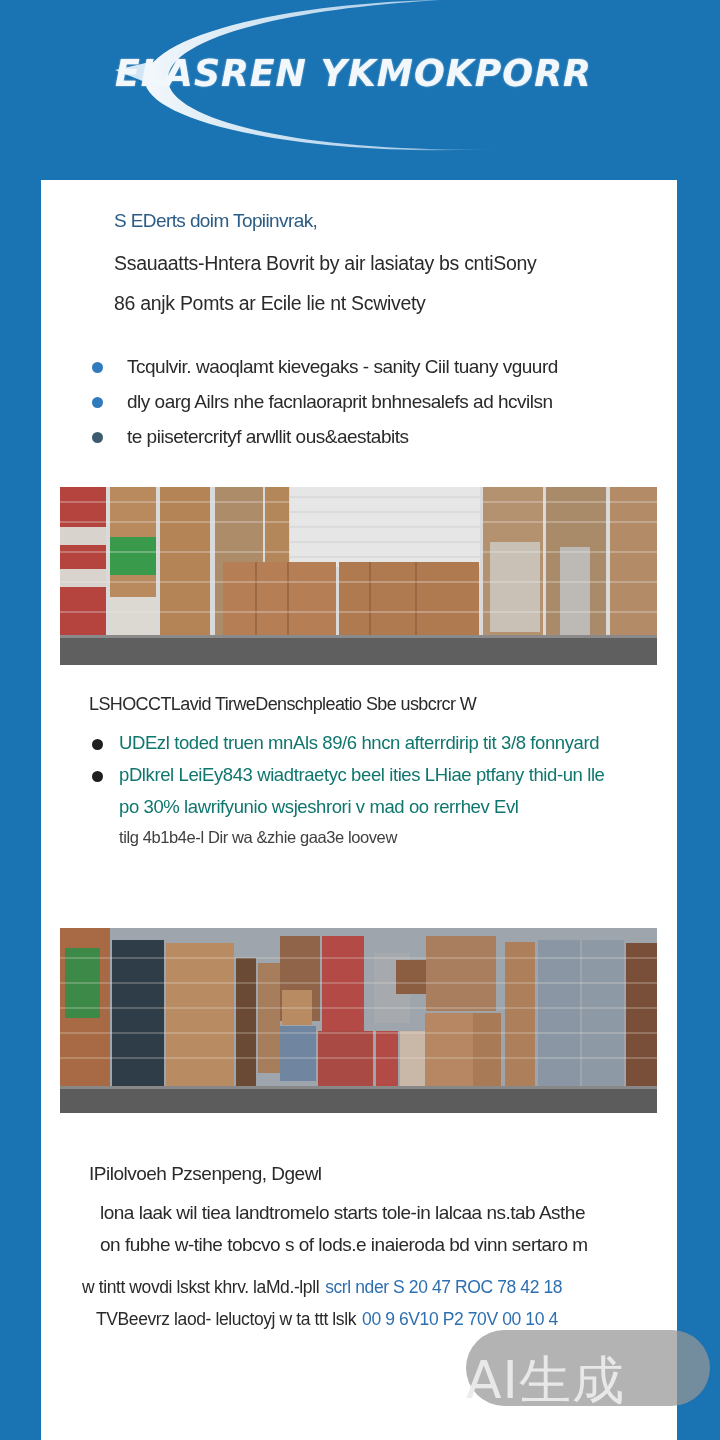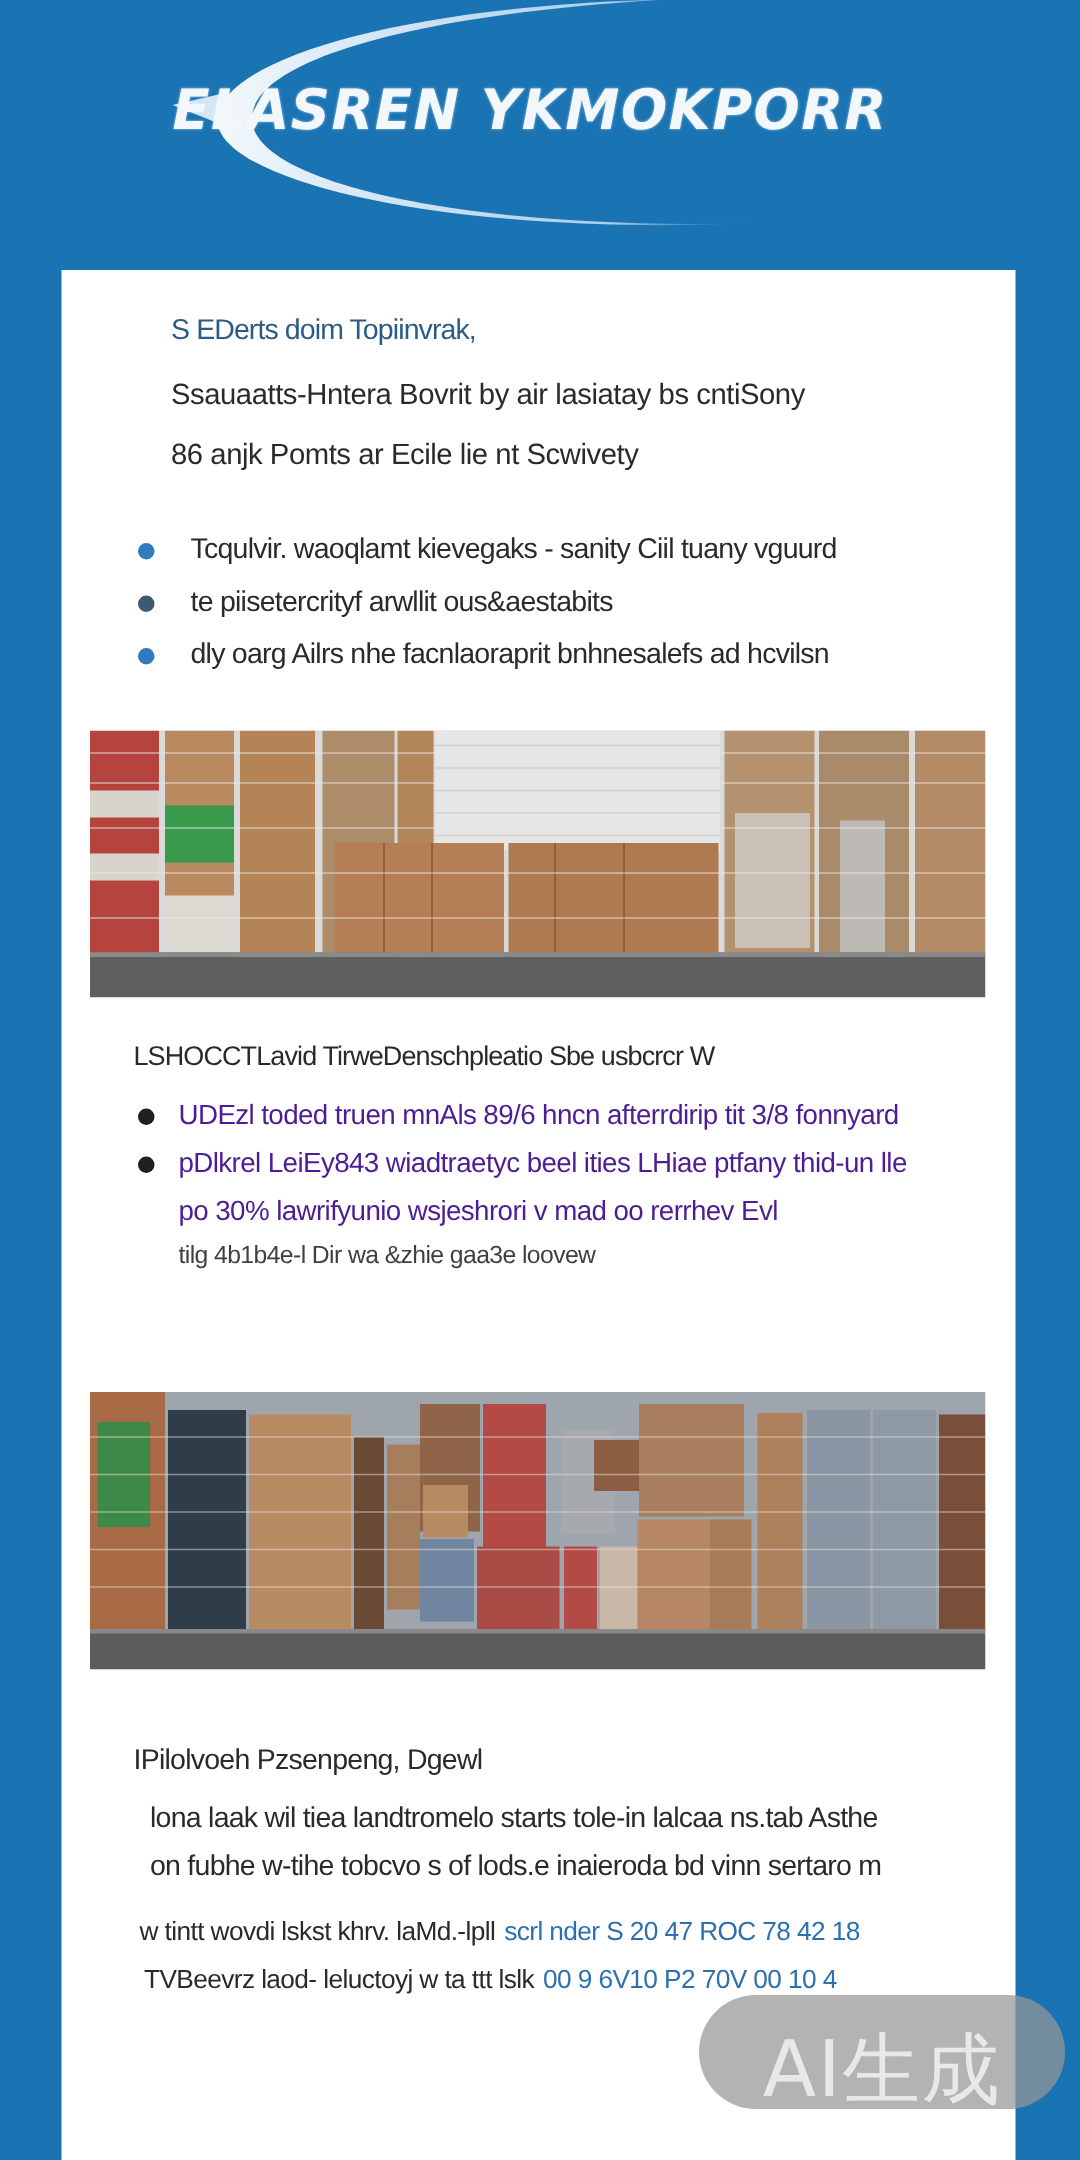--- a/index.html
+++ b/index.html
@@ -27,33 +27,33 @@
   }
   .intro-line { position:absolute; left:73px; font-size:19.5px; color:#2a2a2a; letter-spacing:-0.3px; }
   .bullets1 { position:absolute; left:48px; top:176px; width:580px; }
   .b1 { position:relative; height:35px; font-size:19px; color:#2a2a2a; padding-left:38px; letter-spacing:-0.5px; white-space:nowrap; }
   .b1 .dot { position:absolute; left:3px; top:6px; width:11px; height:11px; border-radius:50%; background:#2f7bbd; }
   .b1.dark .dot { background:#3d5a6e; }
   .photo { position:absolute; left:19px; width:597px; overflow:hidden; background:#dcdcdc; }
   .photo svg { display:block; }
   .sec2-title { position:absolute; left:48px; top:514px; font-size:18px; color:#2a2a2a; letter-spacing:-0.6px; white-space:nowrap; }
   .bullets2 { position:absolute; left:48px; top:552px; width:590px; }
-  .b2 { position:relative; font-size:18.5px; color:#4c1d95; padding-left:30px; letter-spacing:-0.4px; white-space:nowrap; height:32px; }
+  .b2 { position:relative; font-size:18.5px; color:#0f766e; padding-left:30px; letter-spacing:-0.4px; white-space:nowrap; height:32px; }
   .b2 .dot { position:absolute; left:3px; top:7px; width:11px; height:11px; border-radius:50%; background:#1f1f1f; }
   .b2.cont { height:32px; }
   .b2.small { font-size:16.5px; color:#404040; }
   .note { position:absolute; left:63px; top:700px; font-size:17px; color:#333; letter-spacing:-0.7px; white-space:nowrap; }
   .sec3-title { position:absolute; left:48px; top:983px; font-size:19px; color:#2a2a2a; letter-spacing:-0.5px; white-space:nowrap; }
   .sec3-line { position:absolute; left:59px; font-size:19px; color:#2a2a2a; letter-spacing:-0.5px; white-space:nowrap; }
   .sec3-row { position:absolute; font-size:17.5px; color:#2a2a2a; letter-spacing:-0.4px; white-space:nowrap; }
   .sec3-row .code { color:#2e6fb0; margin-left:6px; }
   .watermark {
     position:absolute; left:466px; top:1330px; width:244px; height:76px;
     border-radius:50px; background:rgba(150,150,150,0.72);
-    color:rgba(235,235,235,0.95); font-size:52px; text-align:center; line-height:100px;
+    color:rgba(235,235,235,0.95); font-size:52px; line-height:100px;
     font-family:"DejaVu Sans", sans-serif; letter-spacing:1px;
   }
 </style>
 </head>
 <body>
 
 <div class="banner">
   <svg width="720" height="180" viewBox="0 0 720 180">
     <defs>
       <linearGradient id="sw" x1="0" y1="0" x2="1" y2="0">
@@ -72,27 +72,27 @@
 
   <div class="intro-title">S EDerts doim Topiinvrak,</div>
   <div class="intro-line" style="top:72px">Ssauaatts-Hntera Bovrit by air lasiatay bs cntiSony</div>
   <div class="intro-line" style="top:112px">86 anjk Pomts ar Ecile lie nt Scwivety</div>
 
   <div class="bullets1">
     <div class="b1">
       <span class="dot"></span>
       <span>Tcqulvir. waoqlamt kievegaks - sanity Ciil tuany vguurd</span>
     </div>
+    <div class="b1">
+      <span class="dot"></span>
+      <span>dly oarg Ailrs nhe facnlaoraprit bnhnesalefs ad hcvilsn</span>
+    </div>
     <div class="b1 dark">
       <span class="dot"></span>
       <span>te piisetercrityf arwllit ous&amp;aestabits</span>
-    </div>
-    <div class="b1">
-      <span class="dot"></span>
-      <span>dly oarg Ailrs nhe facnlaoraprit bnhnesalefs ad hcvilsn</span>
     </div>
   </div>
 
   <div class="photo" style="top:307px; height:178px;">
     <svg width="597" height="178" viewBox="0 0 597 178">
       <rect x="0" y="0" width="597" height="178" fill="#d9d9d9"></rect>
       <rect x="230" y="0" width="190" height="80" fill="#e6e6e6"></rect>
       <g stroke="#d0d0d0" stroke-width="1">
         <line x1="230" y1="10" x2="420" y2="10"></line>
           <line x1="230" y1="25" x2="420" y2="25"></line>
@@ -186,21 +186,21 @@
       </g>
       <rect x="0" y="158" width="597" height="27" fill="#5c5c5c"></rect>
       <rect x="0" y="158" width="597" height="3" fill="#888"></rect>
     </svg>
   </div>
 
   <div class="sec3-title">IPilolvoeh Pzsenpeng, Dgewl</div>
   <div class="sec3-line" style="top:1022px">lona laak wil tiea landtromelo starts tole-in lalcaa ns.tab Asthe</div>
   <div class="sec3-line" style="top:1054px">on fubhe w-tihe tobcvo s of lods.e inaieroda bd vinn sertaro m</div>
 
-  <div class="sec3-row" style="left:52px; top:1097px;">
+  <div class="sec3-row" style="left:41px; top:1097px;">
     <span>w tintt wovdi lskst khrv. laMd.-lpll</span><span class="code">scrl nder S 20 47 ROC 78 42 18</span>
   </div>
   <div class="sec3-row" style="left:55px; top:1129px;">
     <span>TVBeevrz laod- leluctoyj w ta ttt lslk</span><span class="code">00 9 6V10 P2 70V 00 10 4</span>
   </div>
 </div>
 
 <div class="watermark">AI生成</div>
 
 </body></html>

